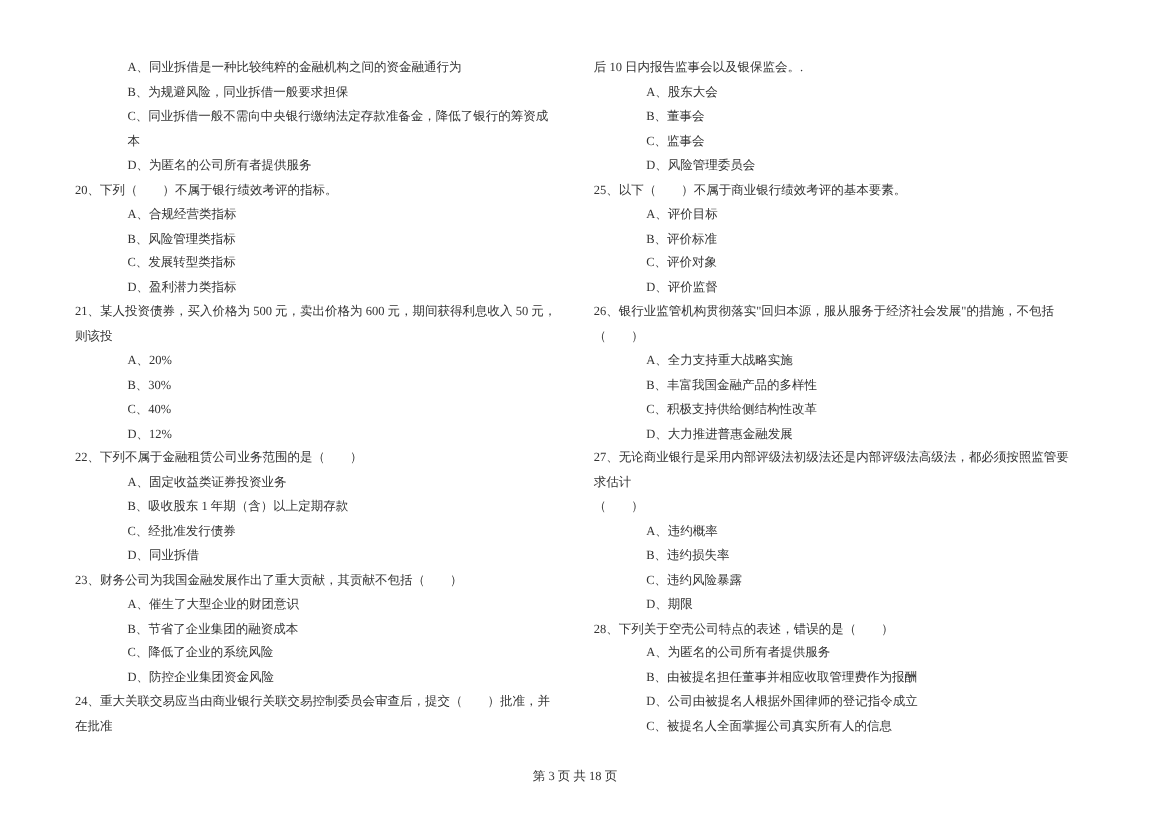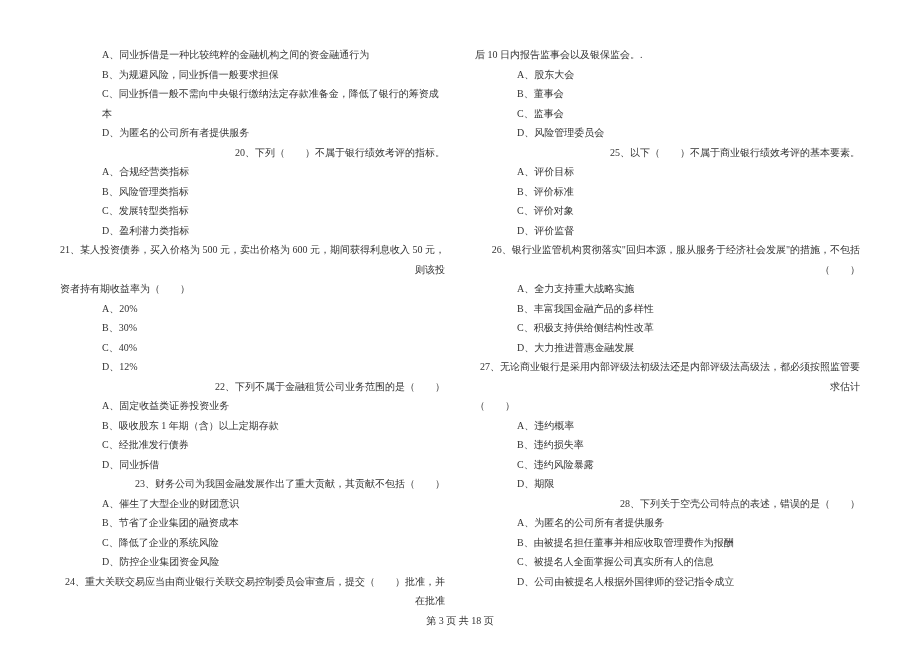--- a/index.html
+++ b/index.html
@@ -24,21 +24,20 @@
     }
     .col {
       flex: 1;
       line-height: 1.95;
     }
     .option {
       padding-left: 42px;
     }
     .question {
       padding-left: 0;
-      text-align: right;
     }
     .cont {
       padding-left: 0;
     }
     .footer {
       position: absolute;
       bottom: 22px;
       left: 0;
       right: 0;
       text-align: center;
@@ -55,21 +54,20 @@
     <div class="option">C、同业拆借一般不需向中央银行缴纳法定存款准备金，降低了银行的筹资成本</div>
     <div class="option">D、为匿名的公司所有者提供服务</div>
 
     <div class="question">20、下列（　　）不属于银行绩效考评的指标。</div>
     <div class="option">A、合规经营类指标</div>
     <div class="option">B、风险管理类指标</div>
     <div class="option">C、发展转型类指标</div>
     <div class="option">D、盈利潜力类指标</div>
 
     <div class="question">21、某人投资债券，买入价格为 500 元，卖出价格为 600 元，期间获得利息收入 50 元，则该投</div>
-    <div class="cont">资者持有期收益率为（　　）</div>
     <div class="option">A、20%</div>
     <div class="option">B、30%</div>
     <div class="option">C、40%</div>
     <div class="option">D、12%</div>
 
     <div class="question">22、下列不属于金融租赁公司业务范围的是（　　）</div>
     <div class="option">A、固定收益类证券投资业务</div>
     <div class="option">B、吸收股东 1 年期（含）以上定期存款</div>
     <div class="option">C、经批准发行债券</div>
     <div class="option">D、同业拆借</div>
@@ -105,18 +103,18 @@
     <div class="question">27、无论商业银行是采用内部评级法初级法还是内部评级法高级法，都必须按照监管要求估计</div>
     <div class="cont">（　　）</div>
     <div class="option">A、违约概率</div>
     <div class="option">B、违约损失率</div>
     <div class="option">C、违约风险暴露</div>
     <div class="option">D、期限</div>
 
     <div class="question">28、下列关于空壳公司特点的表述，错误的是（　　）</div>
     <div class="option">A、为匿名的公司所有者提供服务</div>
     <div class="option">B、由被提名担任董事并相应收取管理费作为报酬</div>
+    <div class="option">D、公司由被提名人根据外国律师的登记指令成立</div>
     <div class="option">C、被提名人全面掌握公司真实所有人的信息</div>
-    <div class="option">D、公司由被提名人根据外国律师的登记指令成立</div>
   </div>
 </div>
 
 <div class="footer">第 3 页 共 18 页</div>
 
 </body></html>

